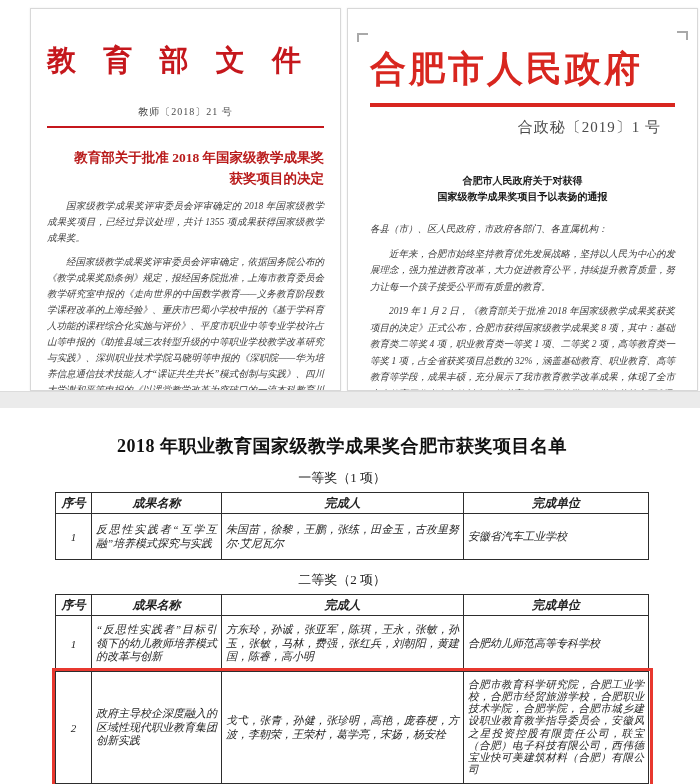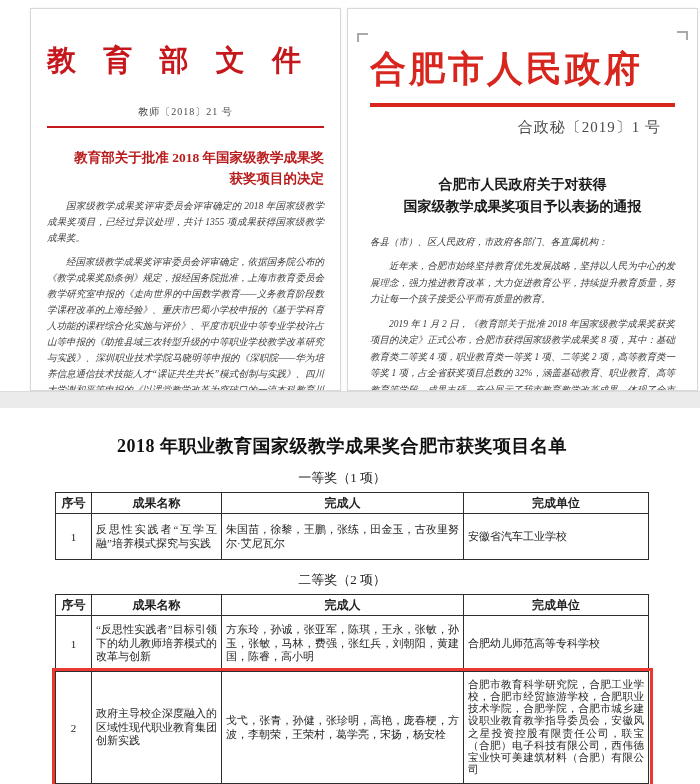--- a/index.html
+++ b/index.html
@@ -16,36 +16,36 @@
   .moe-masthead { font-weight:bold; color:#c5171c; font-size:29px; letter-spacing:10px; margin-top:6px; white-space:nowrap; }
   .doc-number { text-align:center; font-size:10px; color:#4a4a4a; margin-top:24px; letter-spacing:1px; }
   .red-rule-thin { height:2px; background:#c5171c; margin-top:7px; }
   .moe-heading { margin-top:20px; text-align:right; font-weight:bold; font-size:13.5px; color:#b91c1c; line-height:1.55; }
   .doc-body p { font-size:9.5px; color:#3c3c3c; line-height:16px; text-align:justify; text-indent:2em; margin-top:8px;font-style:italic; }
   .doc-body p.no-indent { text-indent:0; }
 
   .hefei-masthead { text-align:left; font-weight:bold; color:#d8261f; font-size:36px; letter-spacing:3px; margin-top:14px; white-space:nowrap; font-family:"Liberation Sans","DejaVu Sans",sans-serif; }
   .red-rule-thick { height:4px; background:#d8261f; margin-top:9px; }
   .hefei-doc-number { text-align:right; font-size:15px; color:#4a4a4a; margin-top:11px; padding-right:14px; letter-spacing:1px; }
-  .hefei-heading { margin-top:36px; text-align:center; font-weight:bold; font-size:14px; color:#1a1a1a; line-height:1.6; font-family:"Liberation Sans","DejaVu Sans",sans-serif; }
+  .hefei-heading { margin-top:36px; text-align:center; font-weight:bold; font-size:10px; color:#1a1a1a; line-height:1.6; font-family:"Liberation Sans","DejaVu Sans",sans-serif; }
   .doc-right .doc-body { margin-top:16px; }
   .doc-right .doc-body p { line-height:16.5px; }
 
   .corner-mark { position:absolute; width:11px; height:9px; }
   .corner-mark.left  { top:24px; left:9px;  border-top:2px solid #a9a9a9; border-left:2px solid #a9a9a9; }
   .corner-mark.right { top:22px; right:9px; border-top:2px solid #a9a9a9; border-right:2px solid #a9a9a9; }
 
   
   .gray-band { position:absolute; top:391px; left:0; width:700px; height:17px; background:#ebebeb; border-top:1px solid #dcdcdc; }
 
   
   .table-area { position:absolute; top:408px; left:8px; width:668px; }
   .table-title { text-align:center; font-weight:bold; font-size:18px; color:#111; margin-top:26px; letter-spacing:.5px; }
   .award-label { text-align:center; font-size:13px; color:#1c1c1c; margin-top:11px; }
-  table.awards { border-collapse:collapse; margin:5px 0 0 47px; width:593px; table-layout:fixed; border:1.5px solid #2d2d2d; }
+  table.awards { border-collapse:collapse; margin:5px 0 0 47px; width:593px; table-layout:fixed; border:1.5px solid #2d2d2d;font-style:italic; }
   table.awards th, table.awards td { border:1px solid #2d2d2d; font-size:11px; color:#1f1f1f; padding:1px 4px; vertical-align:middle; overflow:hidden; }
   table.awards th { font-weight:bold; font-size:12px; text-align:center; height:21px; padding:0 2px; }
   td.c-no { text-align:center; }
   td.c-name, td.c-people, td.c-unit { text-align:justify; line-height:13.5px; }
   .row-a { height:46px; }
   .row-b { height:56px; }
   .row-c { height:112px; }
   .row-c td.c-unit { font-size:10.6px; line-height:12.2px; }
   tr.highlighted { outline:3px solid #e8382f; outline-offset:1px; }
 </style>

